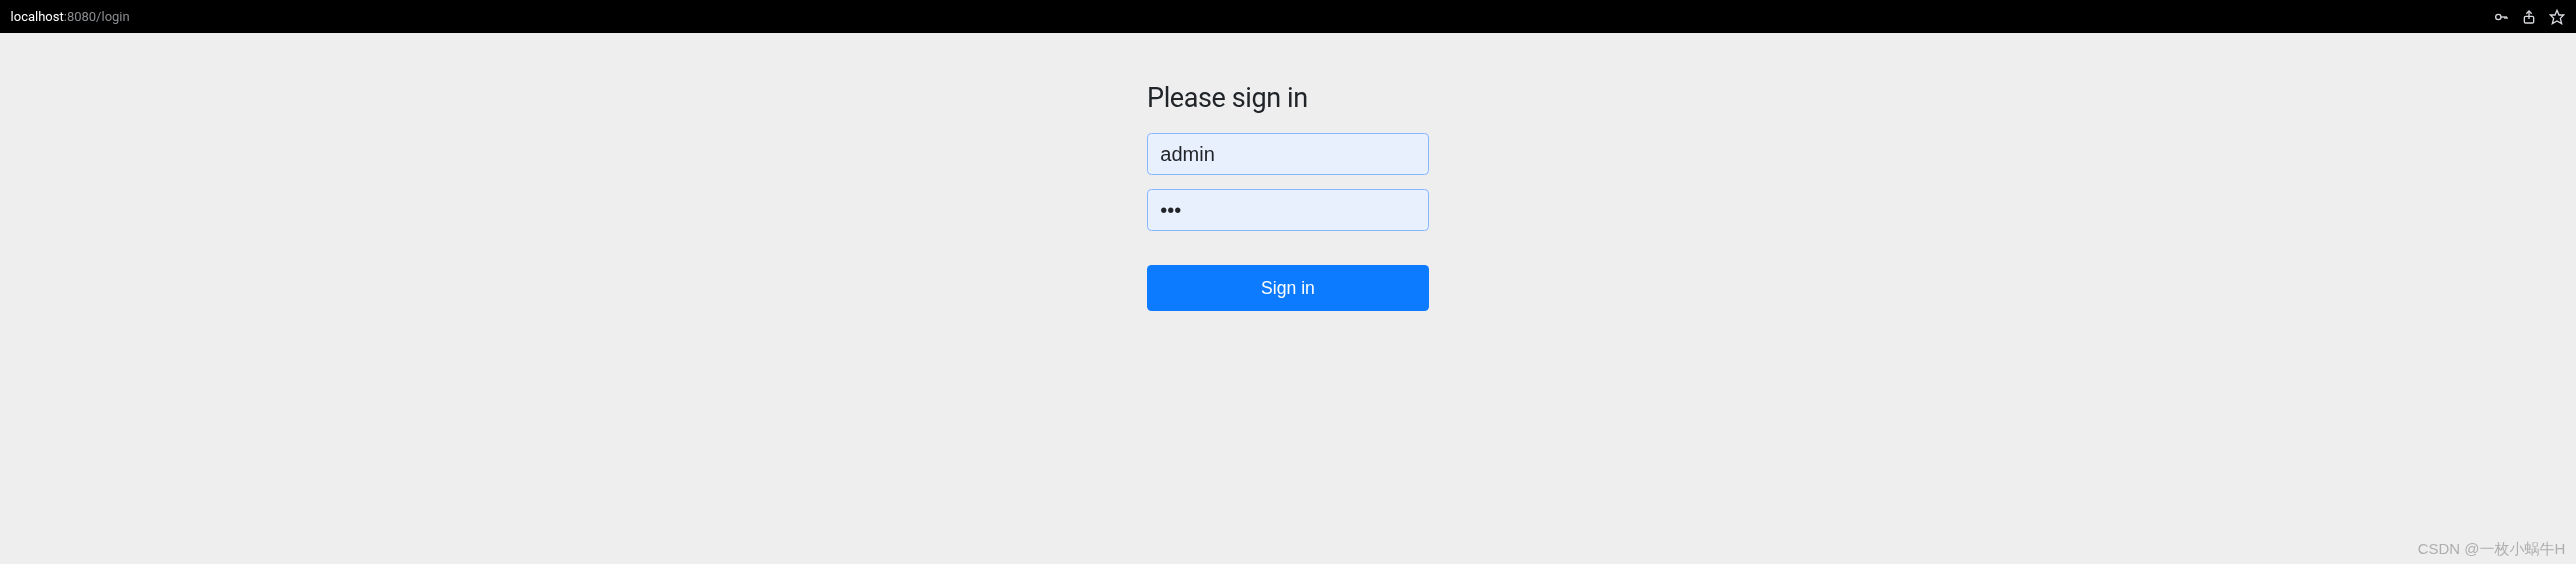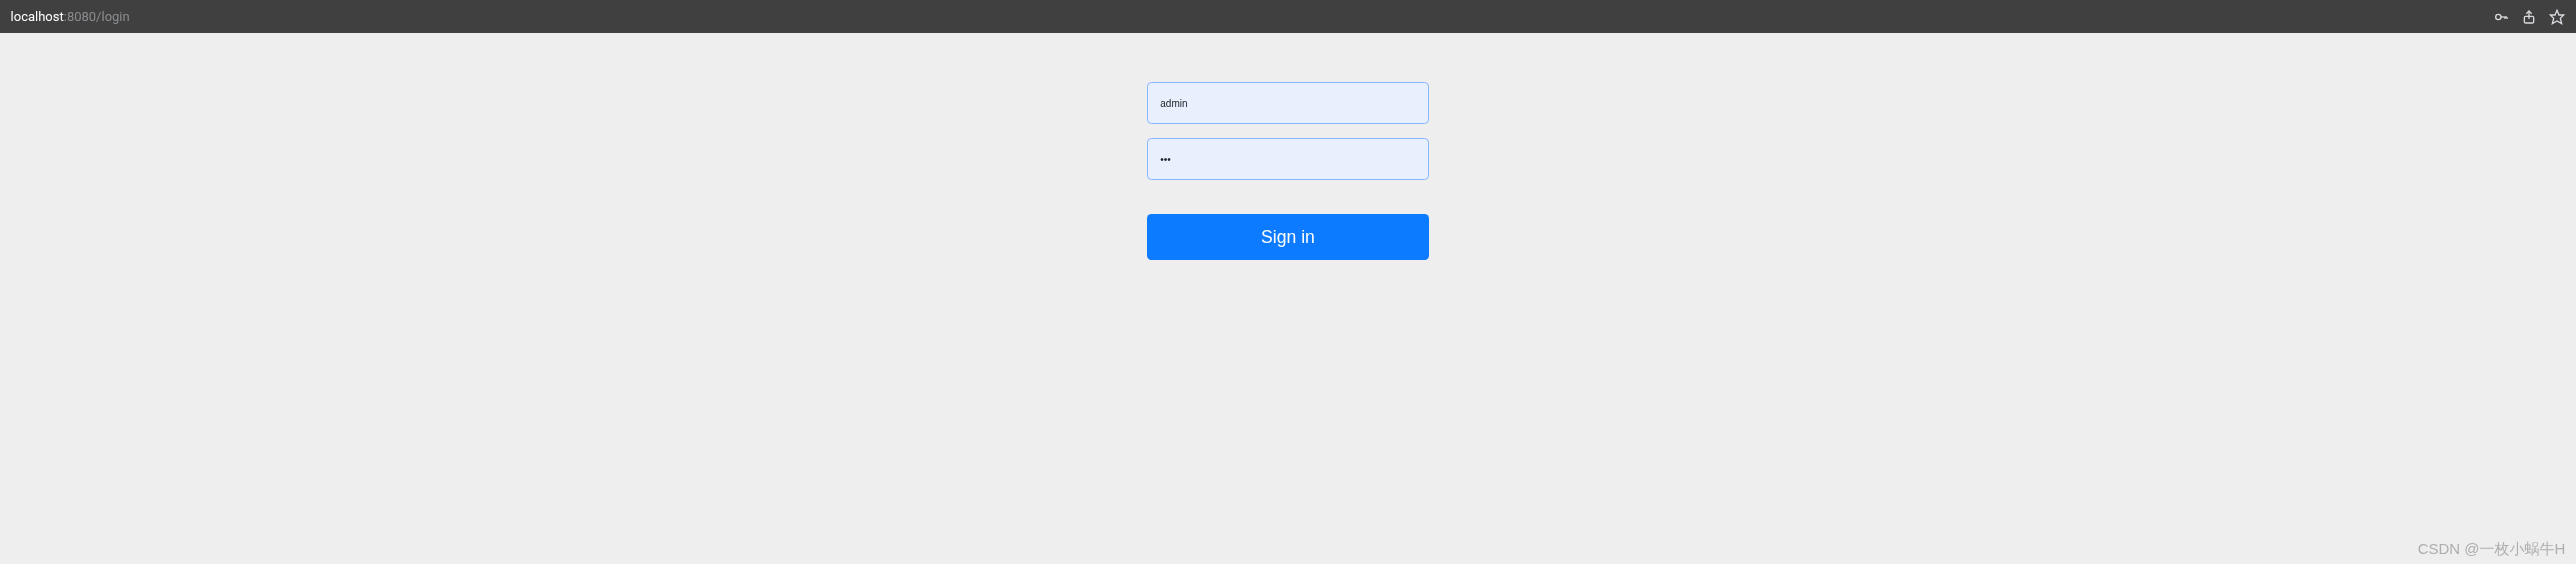--- a/index.html
+++ b/index.html
@@ -7,21 +7,21 @@
       padding: 0;
       box-sizing: border-box;
     }
     body {
       font-family: -apple-system, BlinkMacSystemFont, "Segoe UI", Roboto, "Helvetica Neue", Arial, sans-serif;
       background: #eeeeee;
       width: 100%;
       min-height: 565px;
     }
     .address-bar {
-      background: #404040;
+      background: #000000;
       height: 33px;
       display: flex;
       align-items: center;
       padding: 0 10.6px;
       justify-content: space-between;
     }
     .url-text {
       color: #ffffff;
       font-size: 13px;
       font-weight: 400;
@@ -61,21 +61,21 @@
       font-size: 27px;
       font-weight: 400;
       color: #212529;
       margin-bottom: 19.4px;
       letter-spacing: -0.4px;
     }
     .form-input {
       width: 100%;
       height: 42px;
       padding: 8.8px 12.3px;
-      font-size: 10px;
+      font-size: 20px;
       border: 0.9px solid #ced4da;
       border-radius: 4.4px;
       margin-bottom: 14px;
       background: #fff;
       color: #212529;
     }
     .form-input.autofilled {
       background: #e8f0fe;
       border-color: #86b7fe;
     }
@@ -127,20 +127,21 @@
     <span class="addr-icon">
       <svg viewBox="0 0 24 24" fill="none" stroke="currentColor" stroke-width="2">
         <polygon points="12,2 15,9 22,9 17,14 19,22 12,18 5,22 7,14 2,9 9,9"></polygon>
       </svg>
     </span>
   </div>
 </div>
 
 <div class="content-area">
   <form class="signin-form">
+    <h1 class="signin-heading">Please sign in</h1>
     <input type="text" class="form-input autofilled" value="admin" style="">
     <input type="password" class="form-input autofilled" value="•••" style="">
     <button type="submit" class="btn-primary">Sign in</button>
   </form>
 </div>
 
 <div class="watermark">CSDN @一枚小蜗牛H</div>
 
 
 </body></html>

